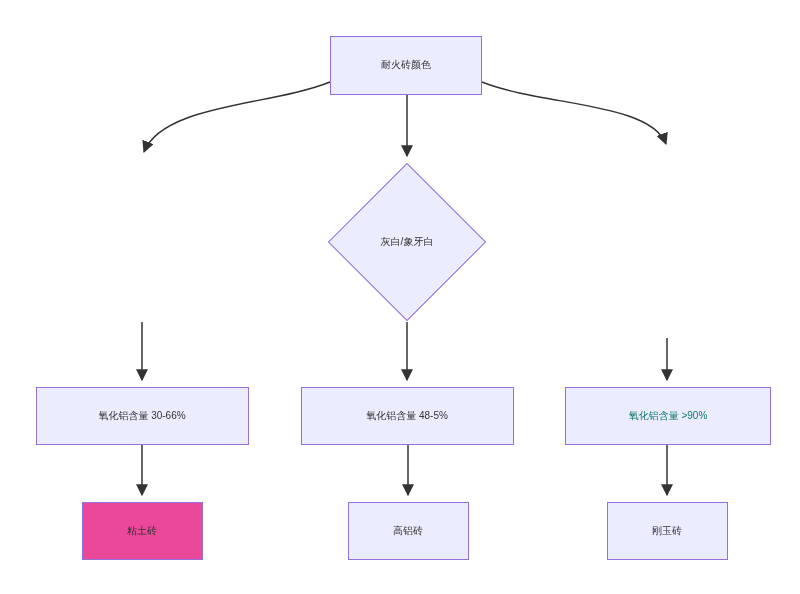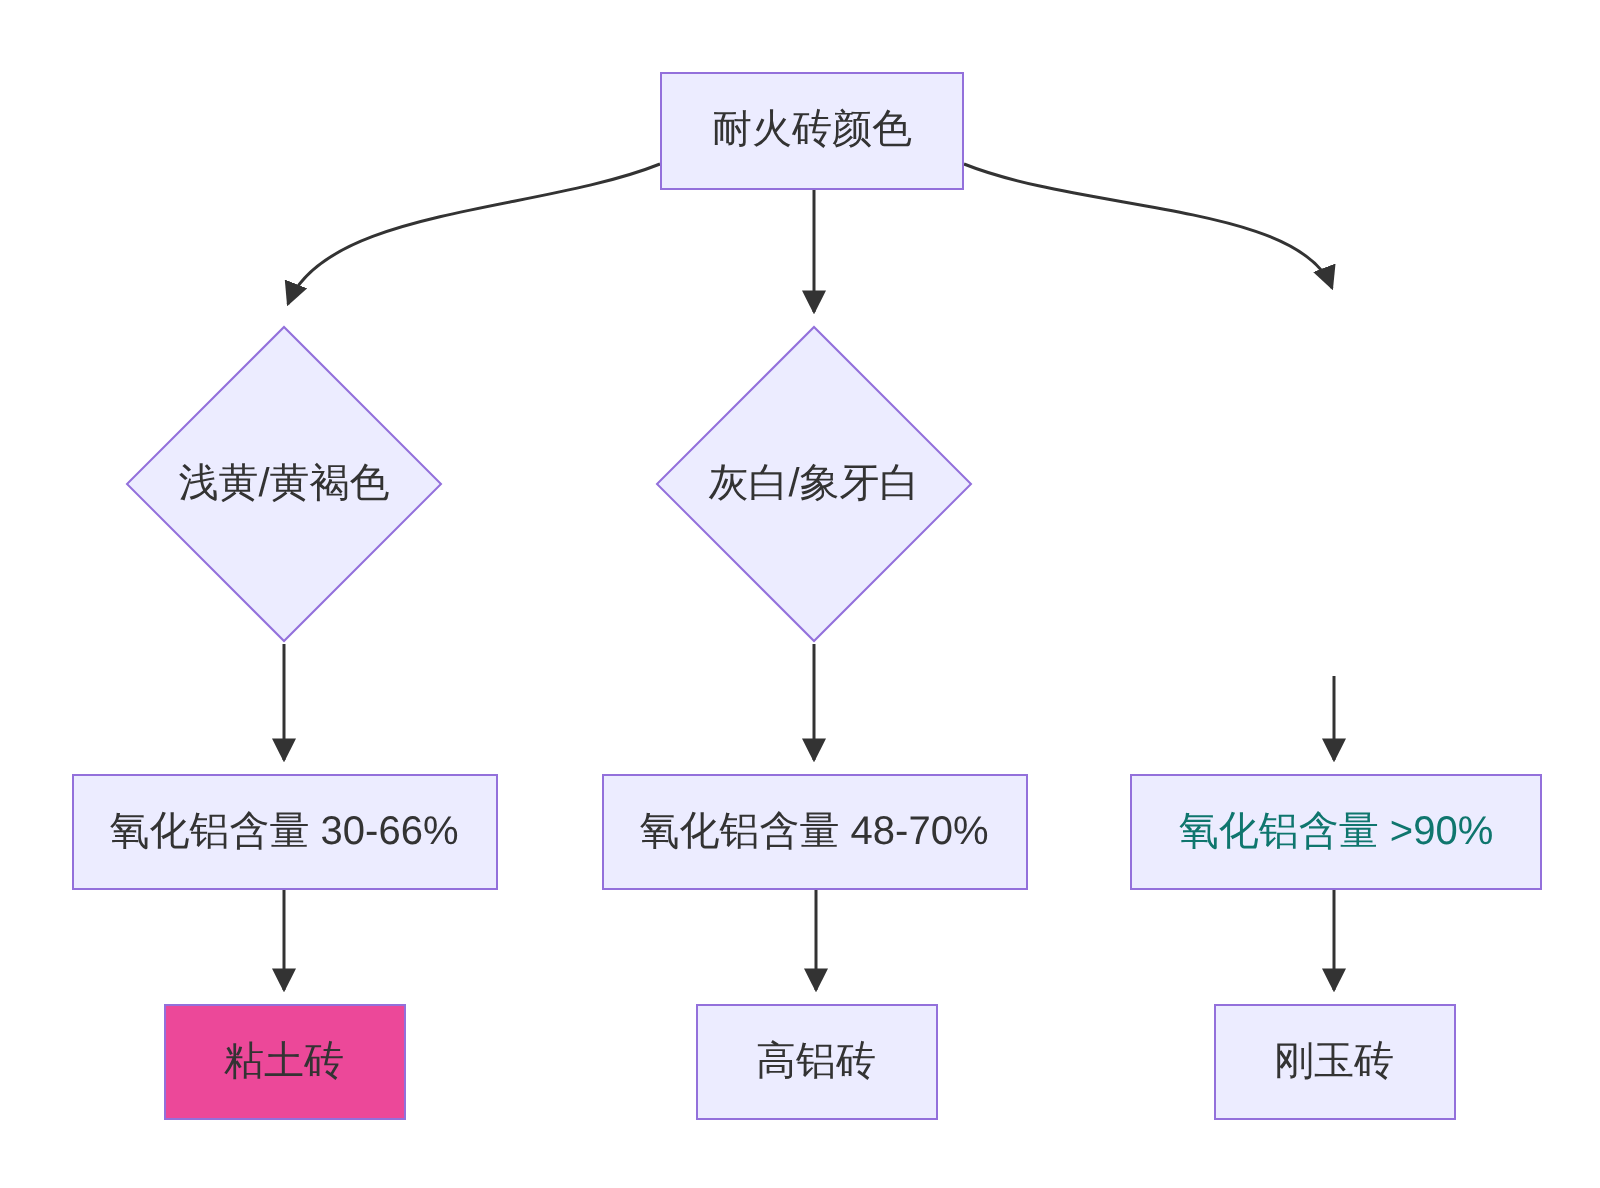--- a/index.html
+++ b/index.html
@@ -38,21 +38,21 @@
     left: 50%;
     top: 50%;
     transform: translate(-50%, -50%) rotate(45deg);
     border-style: solid;
     border-width: 1px;
     box-sizing: border-box;
   }
   .node-label {
     position: relative;
     z-index: 3;
-    font-size: 20px;
+    font-size: 10px;
     line-height: 1.55;
     text-align: right;
     white-space: pre-line;
     padding: 0 4px;
   }
   .diamond .node-label {
     position: absolute;
     inset: 0;
     display: flex;
     align-items: center;
@@ -75,33 +75,29 @@
       <path d="M142,322 L142,380" fill="none" stroke="#333333" stroke-width="1.5" marker-end="url(#arrowhead)"></path>
       <path d="M407,322 L407,380" fill="none" stroke="#333333" stroke-width="1.5" marker-end="url(#arrowhead)"></path>
       <path d="M667,338 L667,380" fill="none" stroke="#333333" stroke-width="1.5" marker-end="url(#arrowhead)"></path>
       <path d="M142,445 L142,495" fill="none" stroke="#333333" stroke-width="1.5" marker-end="url(#arrowhead)"></path>
       <path d="M408,445 L408,495" fill="none" stroke="#333333" stroke-width="1.5" marker-end="url(#arrowhead)"></path>
       <path d="M667,445 L667,495" fill="none" stroke="#333333" stroke-width="1.5" marker-end="url(#arrowhead)"></path>
     </svg>
     <div class="node rect" style="left: 330px; top: 35.5px; width: 152px; height: 59px; background: rgb(236, 236, 255); border-color: rgb(147, 112, 219);">
       <div class="node-label" style="color: rgb(51, 51, 51);">耐火砖颜色</div>
     </div>
-    <div class="node diamond" style="left: 63px; top: 163px; width: 158px; height: 158px;">
-      <div class="diamond-inner" style="width: 112px; height: 112px; background: rgb(236, 236, 255); border-color: rgb(147, 112, 219);"></div>
-      <div class="node-label" style="color: rgb(51, 51, 51);">浅黄/黄褐色</div>
-    </div>
     <div class="node diamond" style="left: 328px; top: 163px; width: 158px; height: 158px;">
       <div class="diamond-inner" style="width: 112px; height: 112px; background: rgb(236, 236, 255); border-color: rgb(147, 112, 219);"></div>
       <div class="node-label" style="color: rgb(51, 51, 51);">灰白/象牙白</div>
     </div>
     <div class="node rect" style="left: 35.5px; top: 387px; width: 213px; height: 58px; background: rgb(236, 236, 255); border-color: rgb(147, 112, 219);">
       <div class="node-label" style="color: rgb(51, 51, 51);">氧化铝含量 30-66%</div>
     </div>
     <div class="node rect" style="left: 300.5px; top: 387px; width: 213px; height: 58px; background: rgb(236, 236, 255); border-color: rgb(147, 112, 219);">
-      <div class="node-label" style="color: rgb(51, 51, 51);">氧化铝含量 48-70%</div>
+      <div class="node-label" style="color: rgb(51, 51, 51);">氧化铝含量 48-5%</div>
     </div>
     <div class="node rect" style="left: 565px; top: 387px; width: 206px; height: 58px; background: rgb(236, 236, 255); border-color: rgb(147, 112, 219);">
       <div class="node-label" style="color: #0f766e;">氧化铝含量 &gt;90%</div>
     </div>
     <div class="node rect" style="left: 81.5px; top: 502px; width: 121px; height: 58px; background: #ec4899; border-color: rgb(147, 112, 219);">
       <div class="node-label" style="color: rgb(51, 51, 51);">粘土砖</div>
     </div>
     <div class="node rect" style="left: 347.5px; top: 502px; width: 121px; height: 58px; background: rgb(236, 236, 255); border-color: rgb(147, 112, 219);">
       <div class="node-label" style="color: rgb(51, 51, 51);">高铝砖</div>
     </div>

